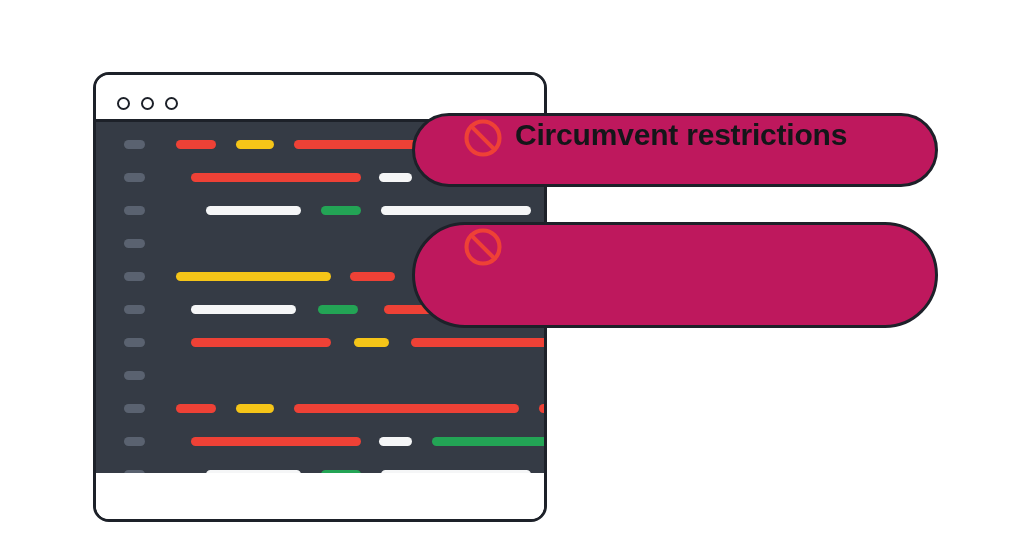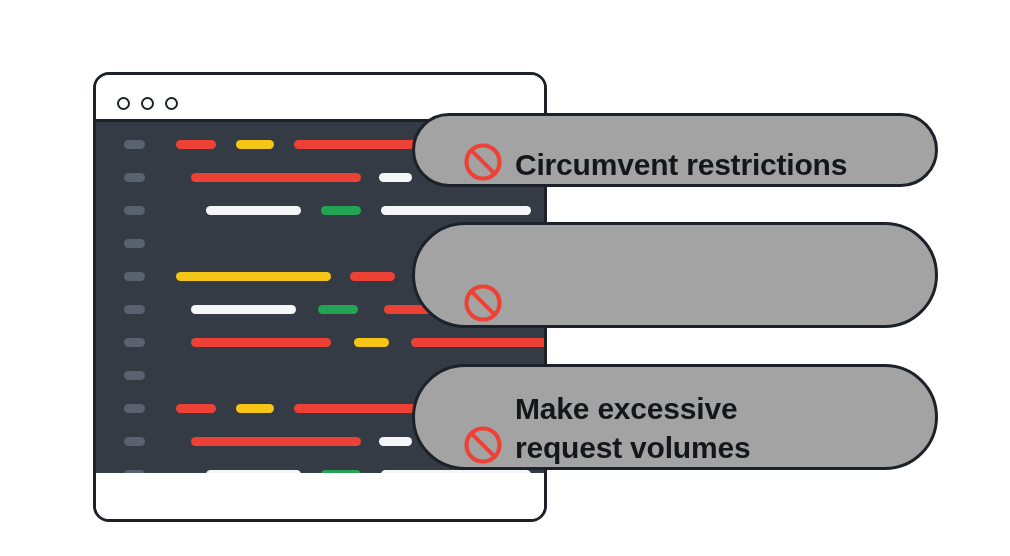--- a/index.html
+++ b/index.html
@@ -106,25 +106,25 @@
     border-radius: 5px;
   }
   .bar.red    { background: #ee4136; }
   .bar.yellow { background: #f5c518; }
   .bar.green  { background: #23a455; }
   .bar.white  { background: #f5f6f7; }
 
   
   .pill {
     position: absolute;
-    background: #a3a3a3;
+    background: #be185d;
     border: 3px solid #1d2129;
     box-sizing: border-box;
     display: flex;
-    align-items: flex-end;
+    align-items: flex-start;
     padding-left: 50px;
     padding-right: 28px;
   }
   .pill-1 {
     left: 412px;
     top: 113px;
     width: 526px;
     height: 74px;
     border-radius: 37px;
   }
@@ -251,22 +251,14 @@
     <span class="pill-label">Circumvent restrictions</span>
   </div>
 
   <div class="pill pill-2">
     <svg class="ban-icon" viewBox="0 0 48 48">
       <circle cx="24" cy="24" r="18" fill="none" stroke="#ee4136" stroke-width="4.5"></circle>
       <line x1="11.3" y1="11.3" x2="36.7" y2="36.7" stroke="#ee4136" stroke-width="4.5" stroke-linecap="round"></line>
     </svg>
   </div>
 
-  <div class="pill pill-3">
-    <svg class="ban-icon" viewBox="0 0 48 48">
-      <circle cx="24" cy="24" r="18" fill="none" stroke="#ee4136" stroke-width="4.5"></circle>
-      <line x1="11.3" y1="11.3" x2="36.7" y2="36.7" stroke="#ee4136" stroke-width="4.5" stroke-linecap="round"></line>
-    </svg>
-    <span class="pill-label">Make excessive
-request volumes</span>
-  </div>
 
 </div>
 
 </body></html>

